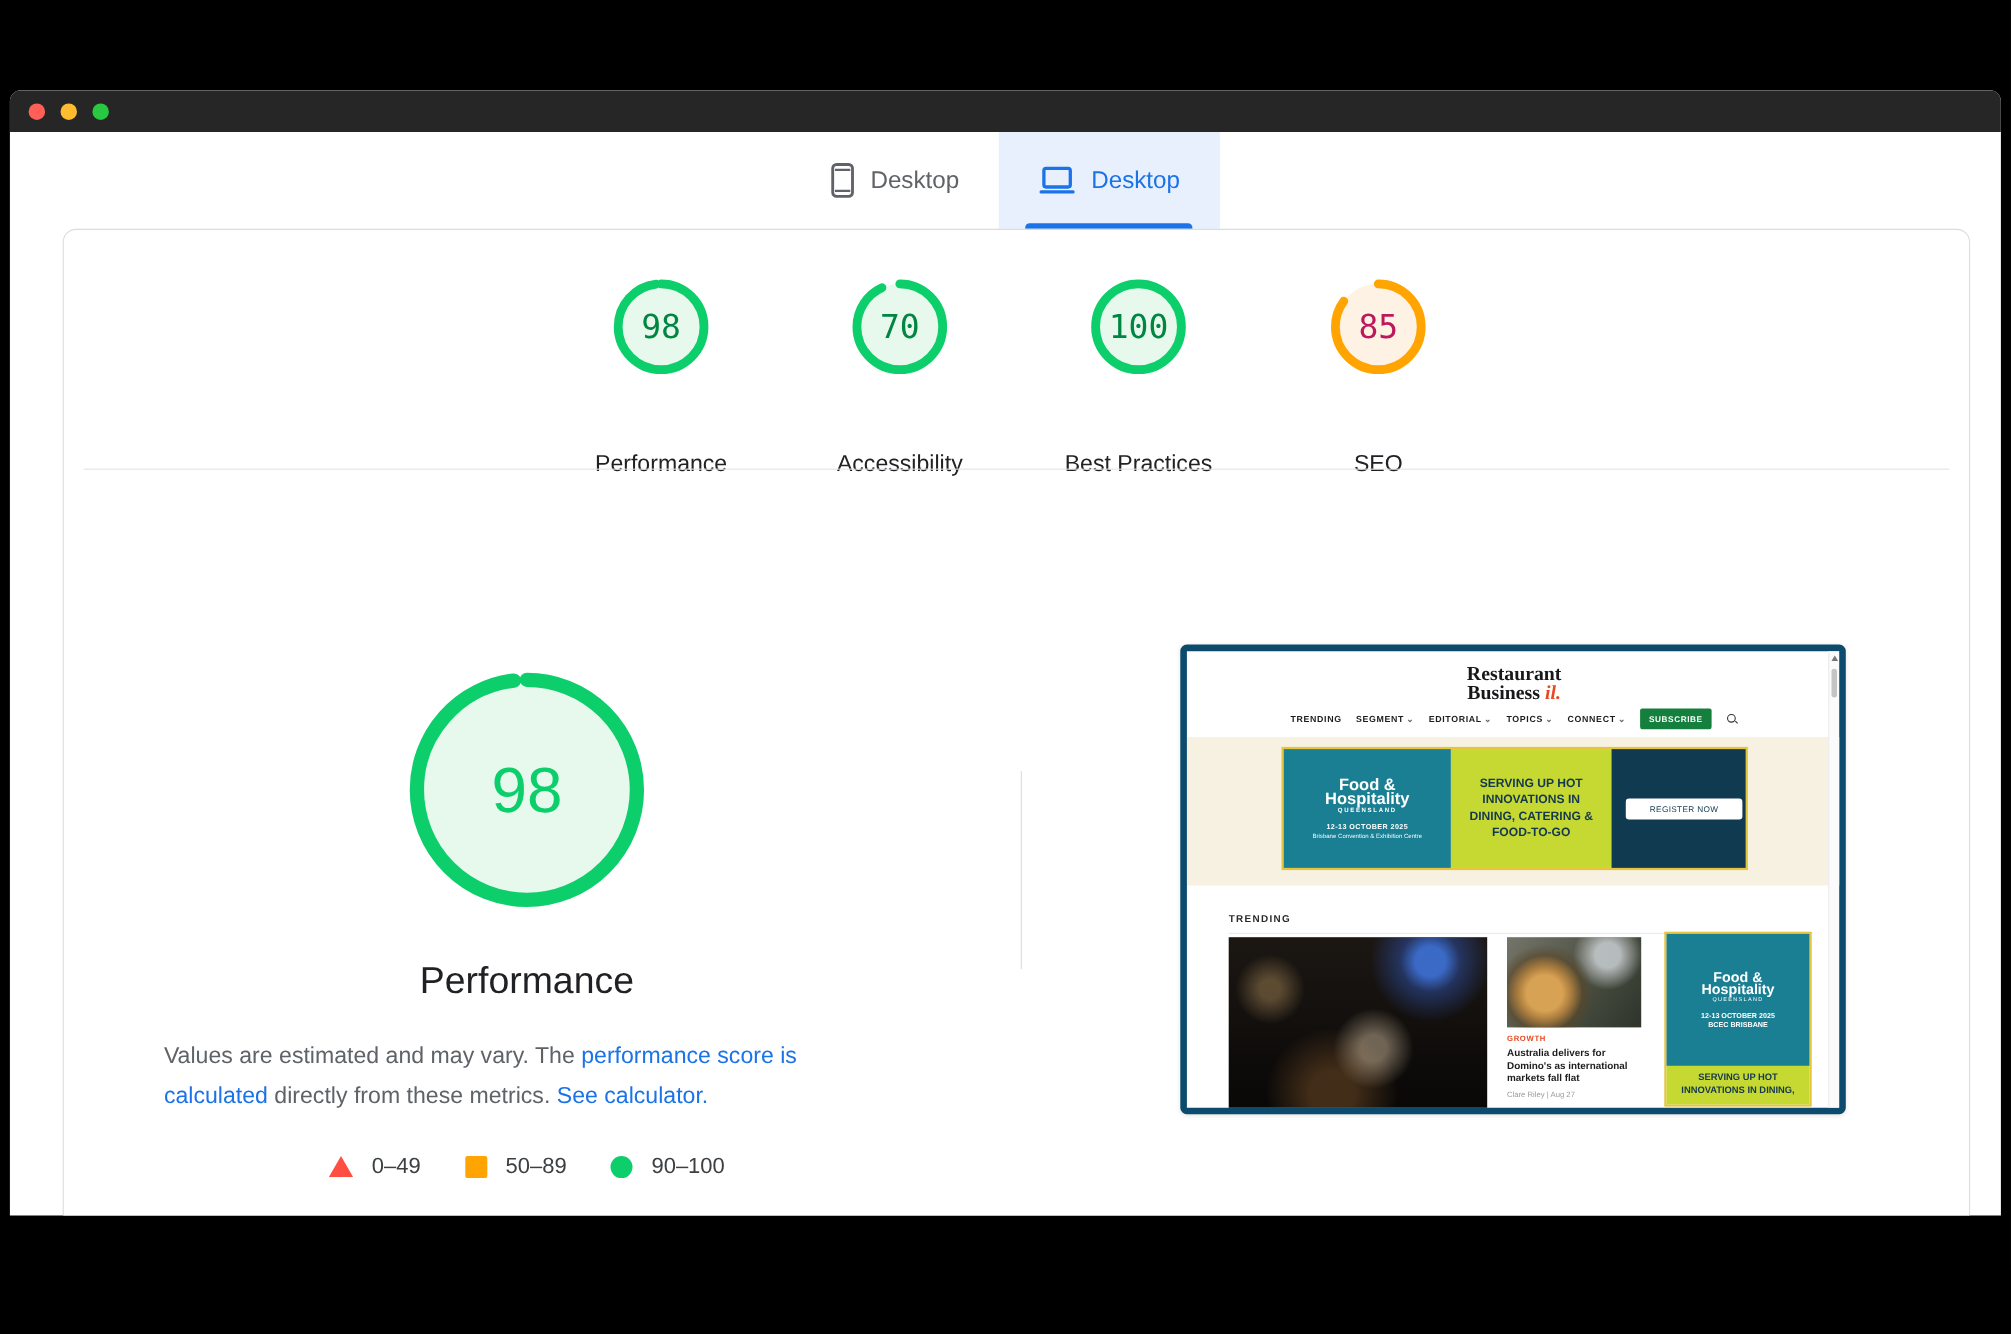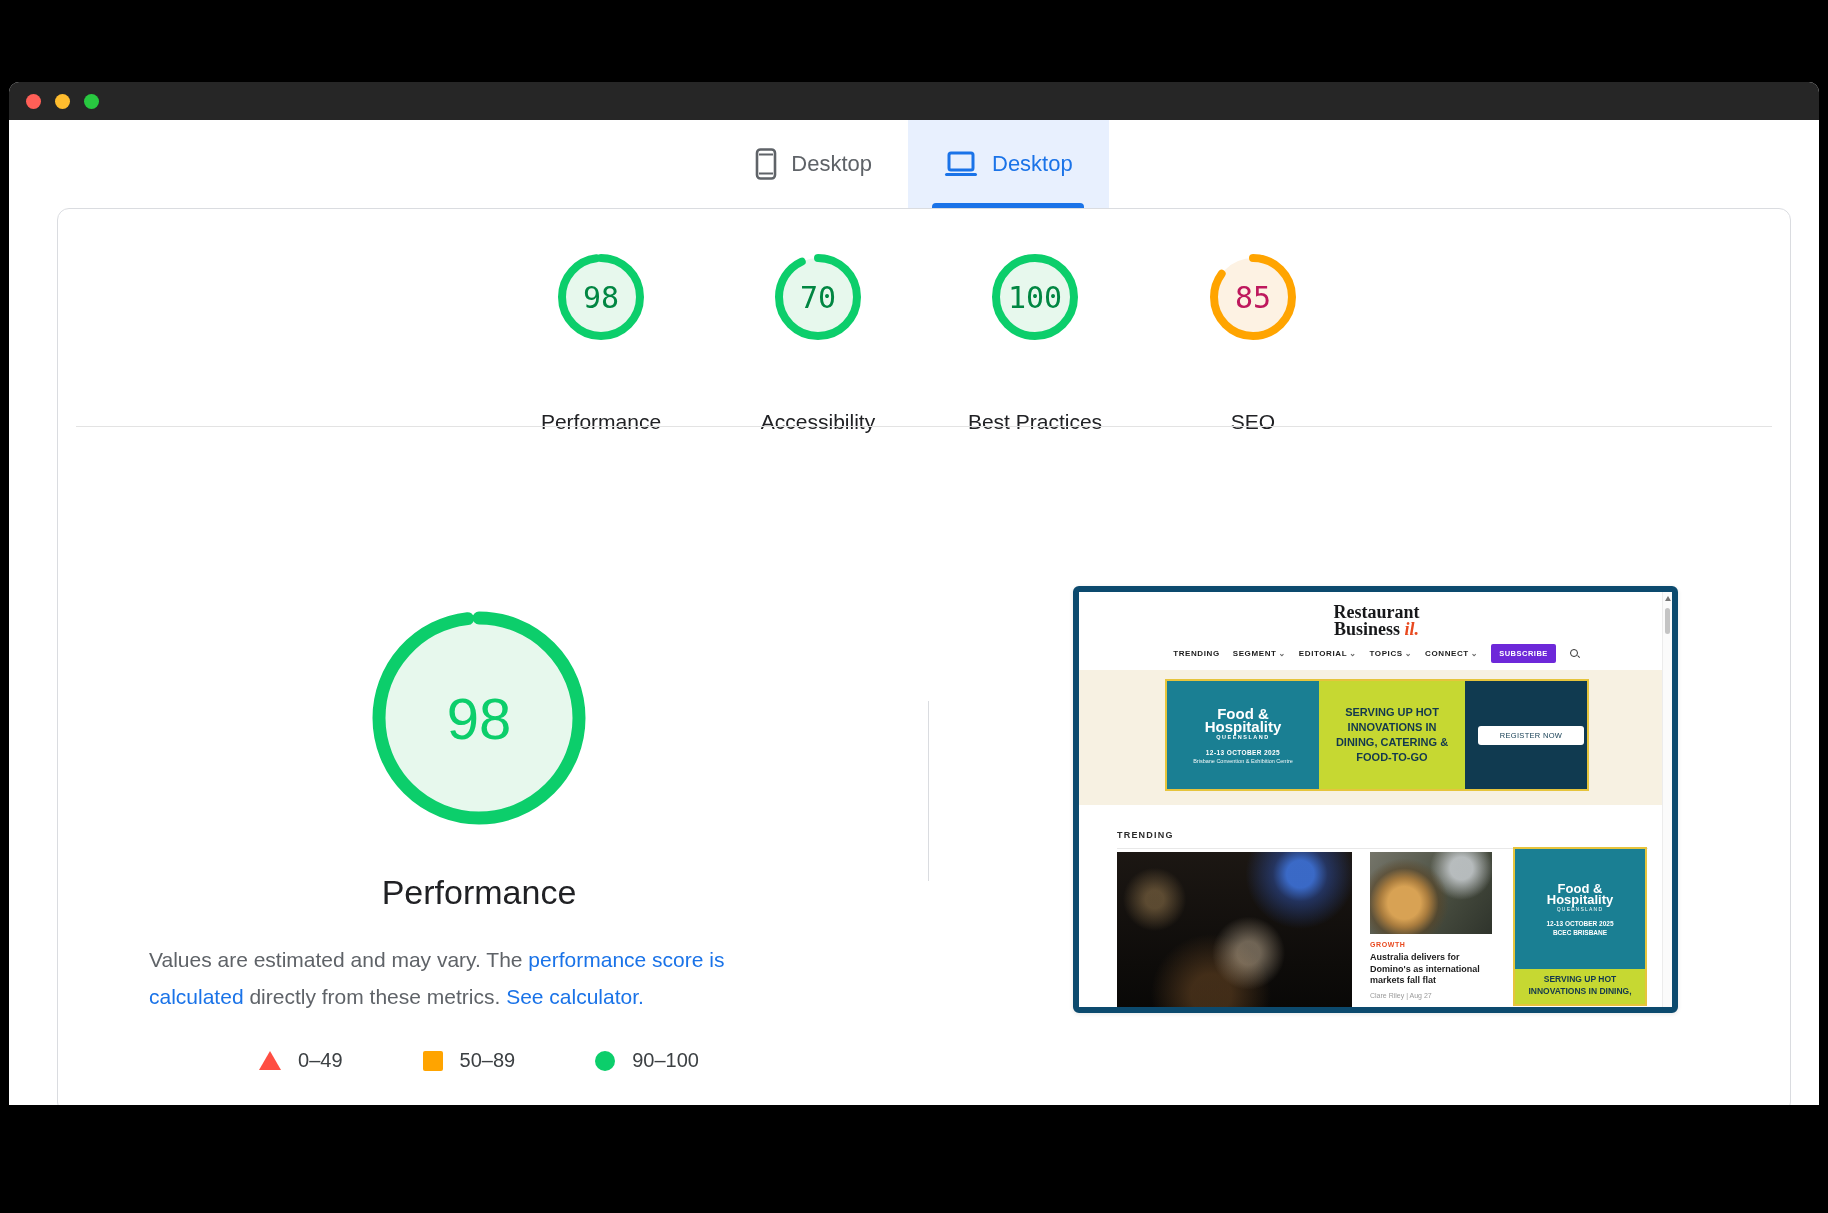--- a/index.html
+++ b/index.html
@@ -45,21 +45,21 @@
   .left-col { position:absolute; left:0; top:217px; width:842px; }
   .gauge-big { position:absolute; left:310px; top:181px; width:222px; height:222px; }
   .gauge-big .num { position:absolute; inset:0; display:flex; align-items:center; justify-content:center;
                     font-size:58px; color:#0cce6b; }
   .perf-title { position:absolute; left:0; top:447px; width:842px; text-align:center;
                 font-size:34px; color:#202124; }
   .perf-desc { position:absolute; left:91px; top:515px; width:660px; text-align:left;
                font-size:21px; line-height:37px; color:#5f6368; }
   .perf-desc a { color:#1a73e8; text-decoration:none; cursor:pointer; }
   .legend { position:absolute; left:0; top:623px; width:842px; display:flex;
-            justify-content:center; gap:80px; align-items:center; }
+            justify-content:center; gap:40px; align-items:center; }
   .legend-item { display:flex; align-items:center; gap:17px; font-size:20px; color:#3c4043; }
   .mk-tri { width:0; height:0; border-left:11px solid transparent; border-right:11px solid transparent;
             border-bottom:19px solid #ff4e42; }
   .mk-sq  { width:20px; height:20px; background:#ffa400; border-radius:2px; }
   .mk-ci  { width:20px; height:20px; background:#0cce6b; border-radius:50%; }
 
   .vdivider { position:absolute; left:870px; top:492px; width:1px; height:180px; background:#dadce0; }
 
   
   .thumb { position:absolute; left:1015px; top:377px; width:605px; height:427px; background:#fff;
@@ -76,21 +76,21 @@
   .site-logo { position:absolute; left:0; top:12px; width:595px; text-align:center;
                font-family:"Liberation Serif", serif; font-weight:700; font-size:18px;
                line-height:17px; color:#17181a; }
   .site-logo .mark { font-style:italic; color:#e8491f; }
 
   .site-nav { position:absolute; left:0; top:52px; width:595px; display:flex; justify-content:center;
               align-items:center; gap:13px; font-size:8px; font-weight:700; letter-spacing:.6px;
               color:#1c1c1c; }
   .nav-item { cursor:pointer; display:flex; align-items:center; gap:2px; }
   .nav-item .caret { font-size:8px; color:#666; line-height:6px; }
-  .subscribe { background:#6d28d9; color:#fff; padding:5px 8px; border-radius:2px; cursor:pointer;
+  .subscribe { background:#15803d; color:#fff; padding:5px 8px; border-radius:2px; cursor:pointer;
                font-size:7.5px; letter-spacing:.5px; }
   .mag { position:relative; width:11px; height:11px; cursor:pointer; }
   .mag::before { content:""; position:absolute; left:1px; top:1px; width:6px; height:6px;
                  border:1.4px solid #333; border-radius:50%; }
   .mag::after { content:""; position:absolute; left:8px; top:8px; width:3px; height:1.4px;
                 background:#333; transform:rotate(45deg); }
 
   .hero-strip { position:absolute; left:0; top:78px; width:595px; height:135px; background:#f7f1e2; }
   .hero-banner { position:absolute; left:86px; top:9px; width:424px; height:112px; display:flex;
                  border:2px solid #e6c43c; cursor:pointer; }

